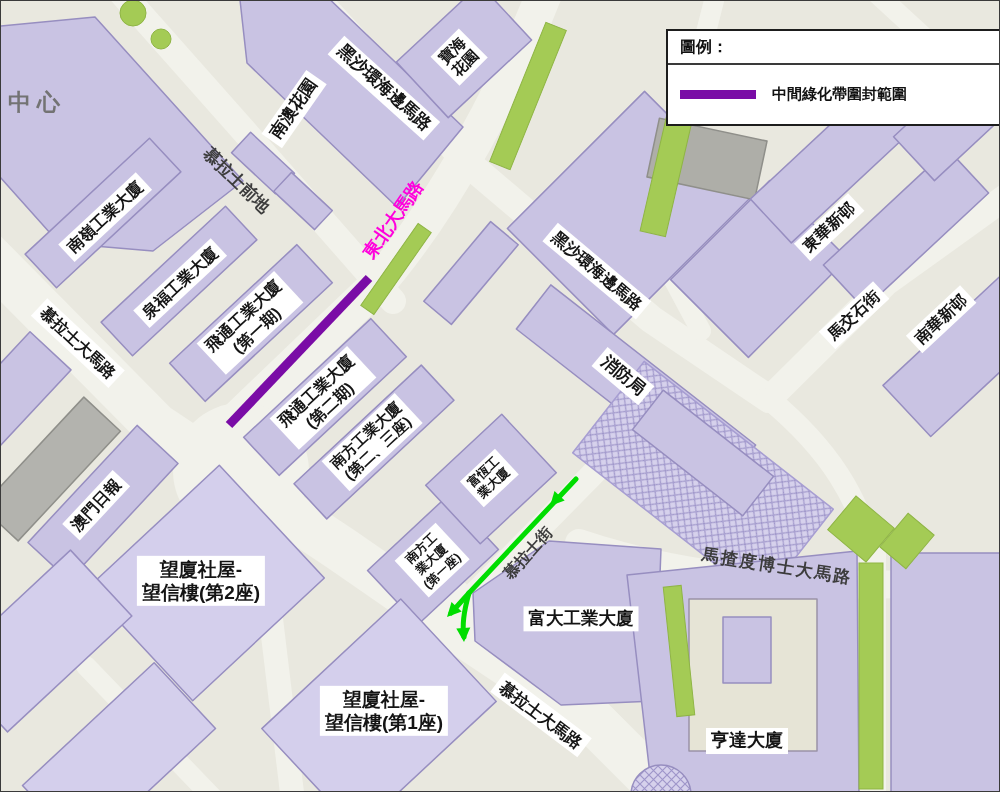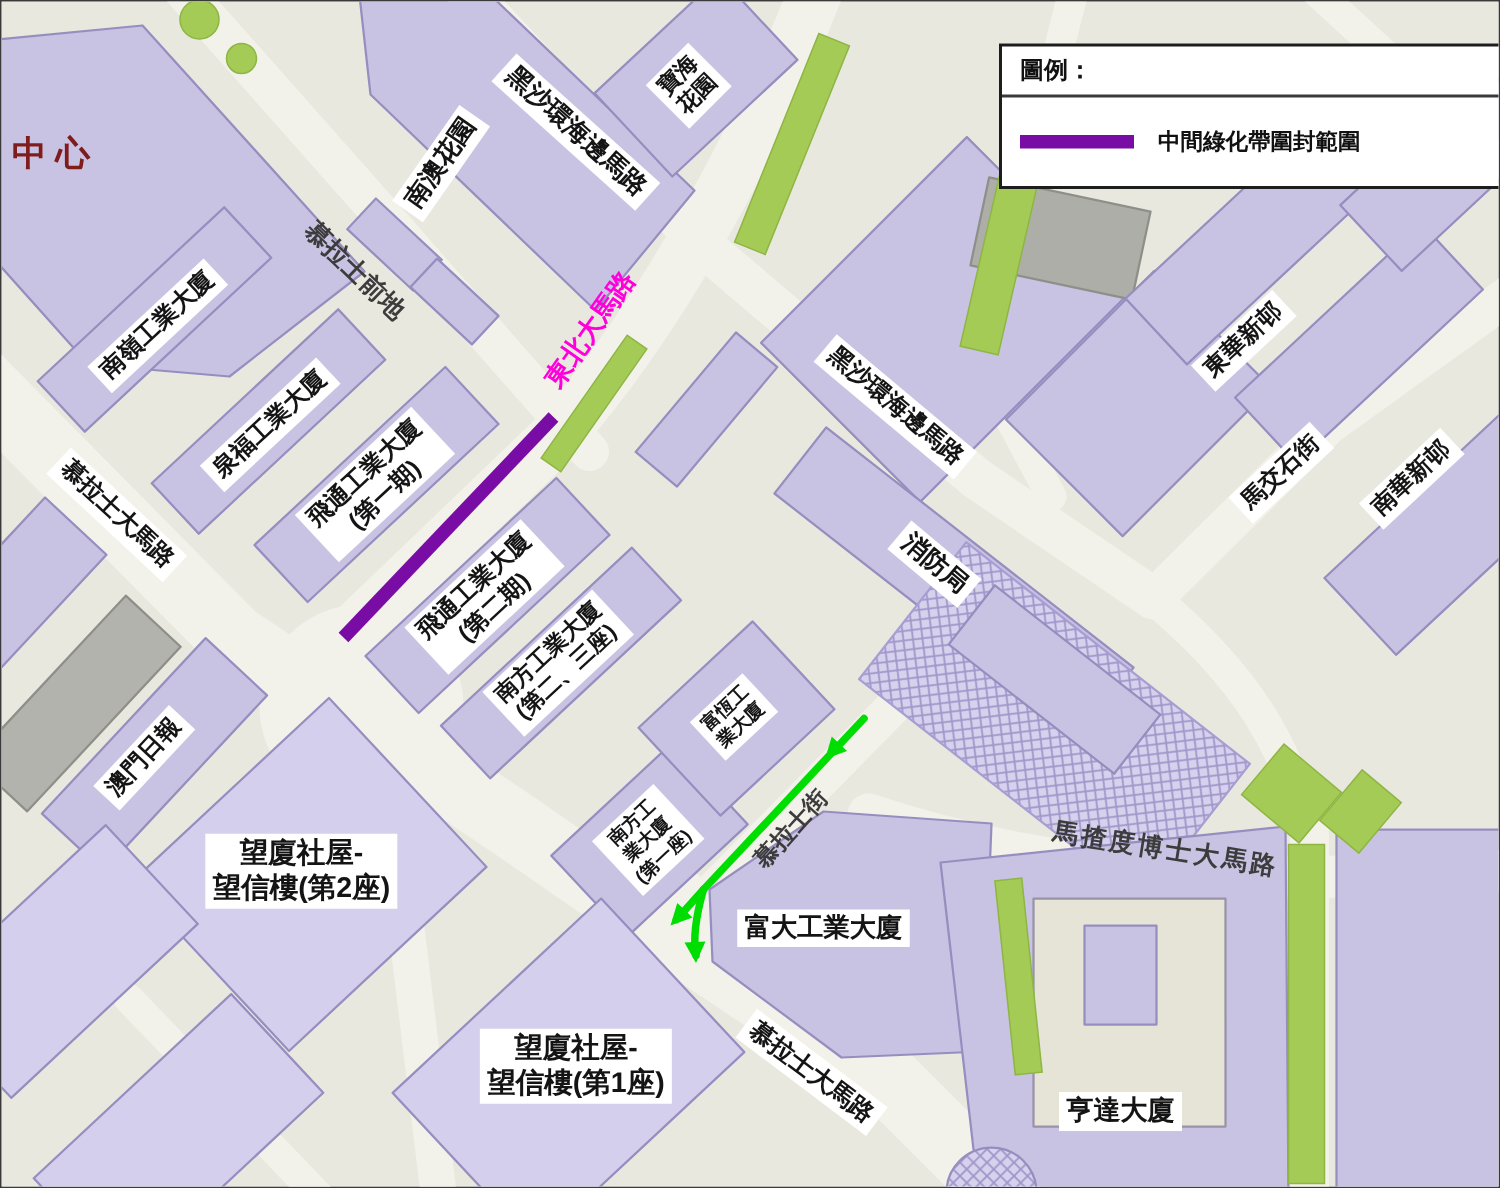--- a/index.html
+++ b/index.html
@@ -9,21 +9,21 @@
   #map-svg{position:absolute;left:0;top:0;}
   
   .lbl{position:absolute;background:#ffffff;color:#141414;
        transform:translate(-50%,-50%) rotate(var(--r,0deg));
        padding:2px 5px;font-size:16px;font-weight:600;line-height:1.22;
        white-space:nowrap;text-align:center;}
   .lbl .ln{display:block;}
   .lbl.plain{background:transparent;padding:0;}
   .magenta{color:#ff00dd;}
   .roadname{color:#3c3c3c;}
-  .faded{color:#7f1d1d;letter-spacing:6px;font-size:23px;font-weight:700;}
+  .faded{color:#737373;letter-spacing:6px;font-size:23px;font-weight:700;}
   
   #legend{position:absolute;left:665px;top:28px;width:344px;
           background:#ffffff;border:2px solid #1d1d1d;box-sizing:border-box;}
   #legend .ttl{font-size:16px;font-weight:700;color:#111;padding:6px 12px 5px;}
   #legend .sep{border-top:2px solid #3a3a3a;}
   .legend-row{display:flex;align-items:center;gap:14px;padding:20px 12px;}
   .legend-row .sw{width:78px;flex:0 0 78px;display:flex;align-items:center;}
   .sw-line{width:76px;height:9px;background:#7a0ca6;}
   .legend-row .lab{font-size:15px;font-weight:700;color:#111;}
 </style>
@@ -189,21 +189,21 @@
     <span class="ln">望信樓(第2座)</span>
   </div>
 
   <div class="lbl" style="left:383px;top:710px;--r:0deg;font-size:19px">
     <span class="ln">望廈社屋-</span>
     <span class="ln">望信樓(第1座)</span>
   </div>
 
   <div class="lbl plain roadname" style="left:527px;top:552px;--r:-48deg">慕拉士街</div>
 
-  <div class="lbl" style="left:548px;top:618px;--r:0deg;font-size:17.5px">富大工業大廈</div>
+  <div class="lbl" style="left:580px;top:618px;--r:0deg;font-size:17.5px">富大工業大廈</div>
 
   <div class="lbl" style="left:540px;top:714px;--r:37deg;font-size:16.5px">慕拉士大馬路</div>
 
   <div class="lbl plain roadname" style="left:776px;top:566px;--r:9deg;font-size:17px;letter-spacing:2px">馬揸度博士大馬路</div>
 
   <div class="lbl" style="left:746px;top:740px;--r:0deg;font-size:18px">亨達大廈</div>
 
   <div id="legend">
     <div class="ttl">圖例：</div>
     <div class="sep"></div>

